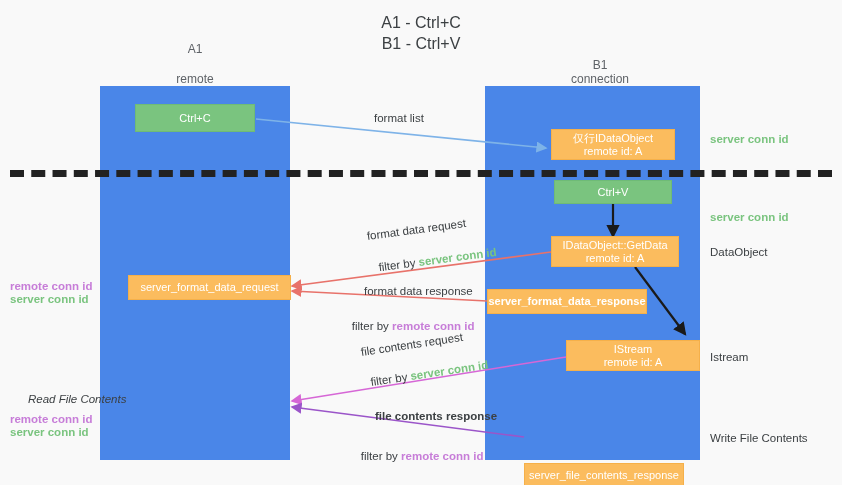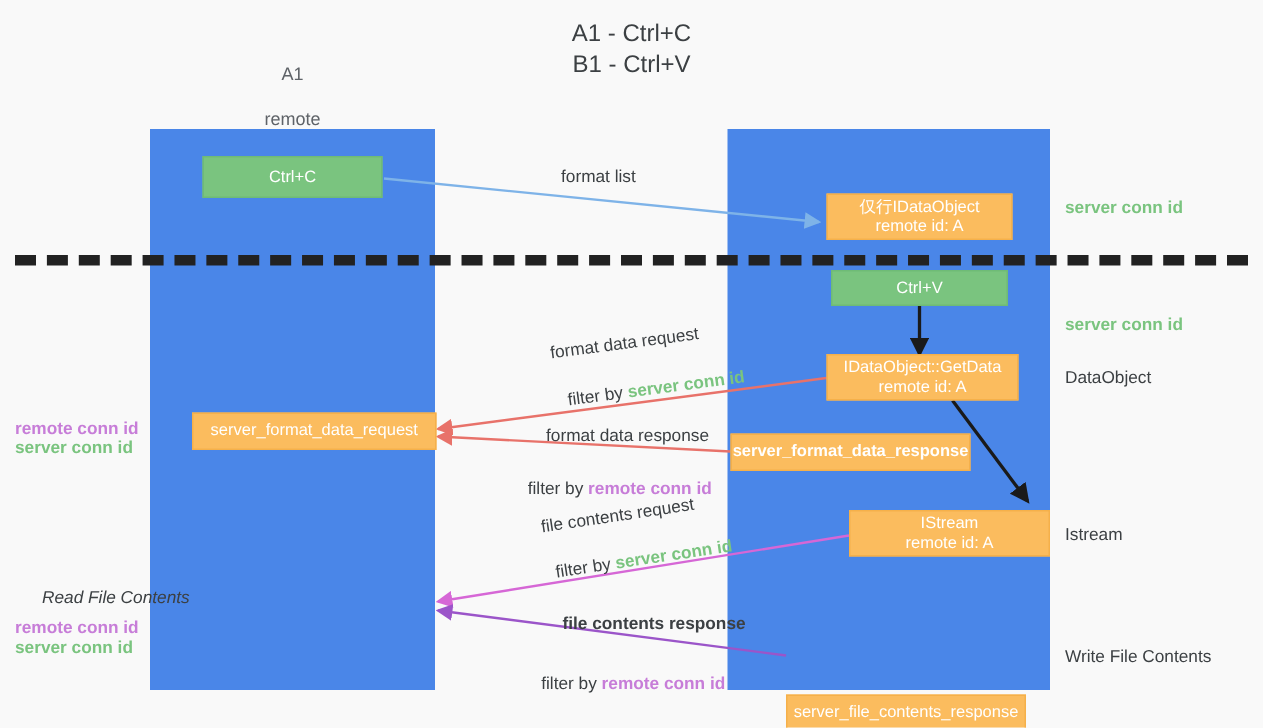--- a/index.html
+++ b/index.html
@@ -97,20 +97,22 @@
 <body>
 
 <div id="canvas">
 
   <div class="abs title" style="left:0; top:12px; width:842px;">A1 - Ctrl+C</div>
   <div class="abs title" style="left:0; top:33px; width:842px;">B1 - Ctrl+V</div>
 
   <div class="abs col-head" style="left:120px; top:42px; width:150px;">A1</div>
   <div class="abs col-head" style="left:120px; top:72px; width:150px;">remote</div>
 
+  <div class="abs col-head" style="left:525px; top:58px; width:150px;">B1</div>
+  <div class="abs col-head" style="left:525px; top:72px; width:150px;">connection</div>
 
   <div class="abs lane" style="left:100px; top:86px; width:190px; height:374px;"></div>
   <div class="abs lane" style="left:485px; top:86px; width:215px; height:374px;"></div>
 
   <svg class="overlay" viewBox="0 0 842 485" xmlns="http://www.w3.org/2000/svg">
     <defs>
       <marker id="ah-blue" markerWidth="7" markerHeight="7" refX="6" refY="3.5" orient="auto" markerUnits="strokeWidth">
         <path d="M0,0 L7,3.5 L0,7 z" fill="#7eb3e8"></path>
       </marker>
       <marker id="ah-red" markerWidth="7" markerHeight="7" refX="6" refY="3.5" orient="auto" markerUnits="strokeWidth">

